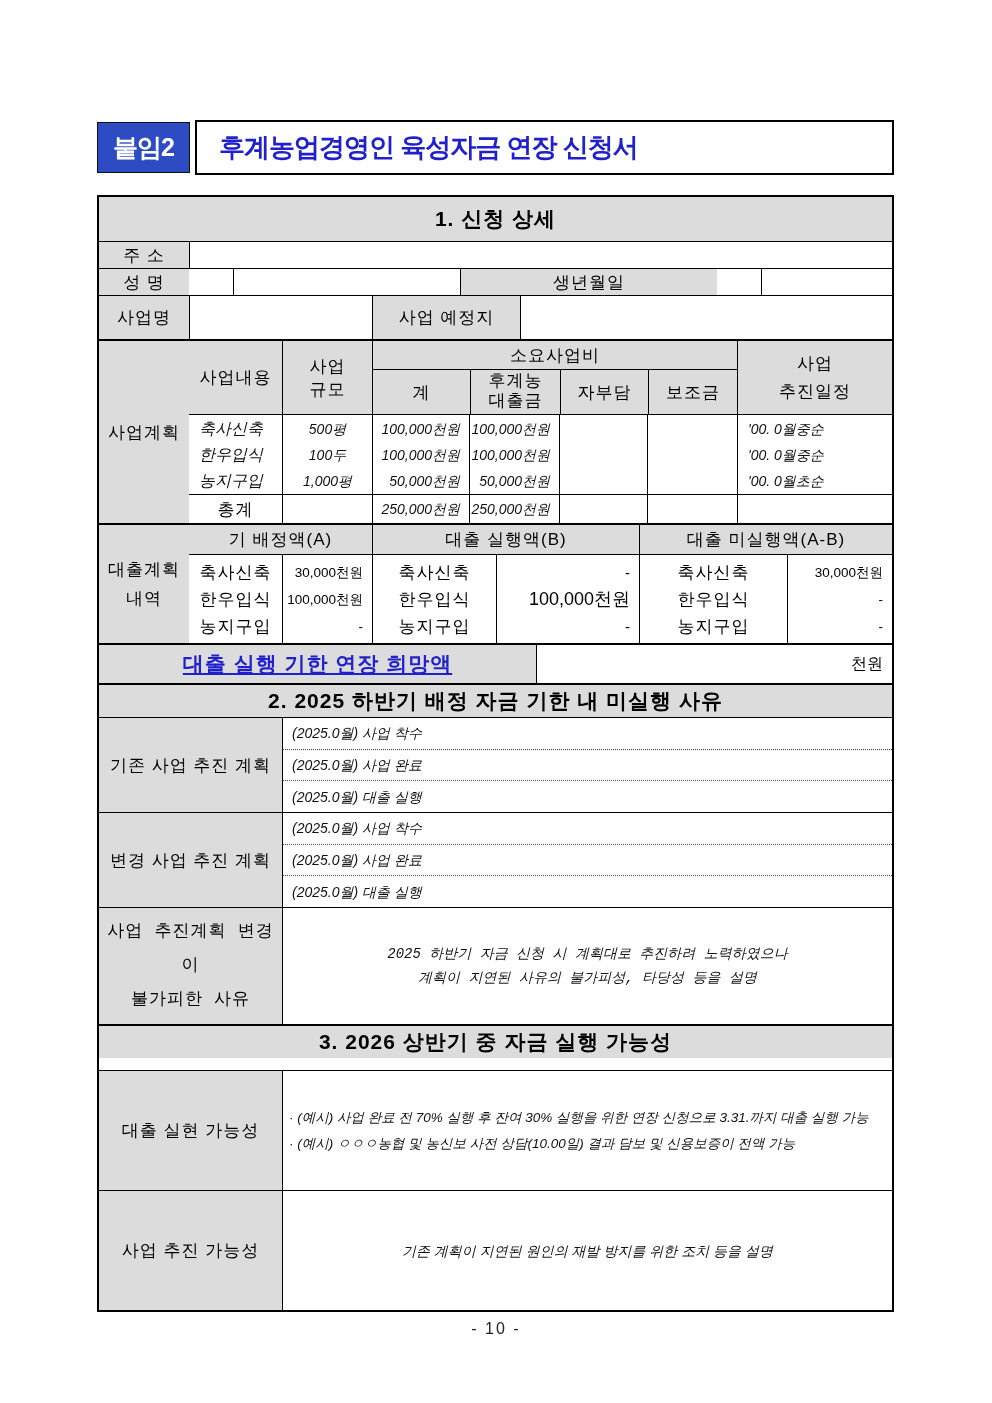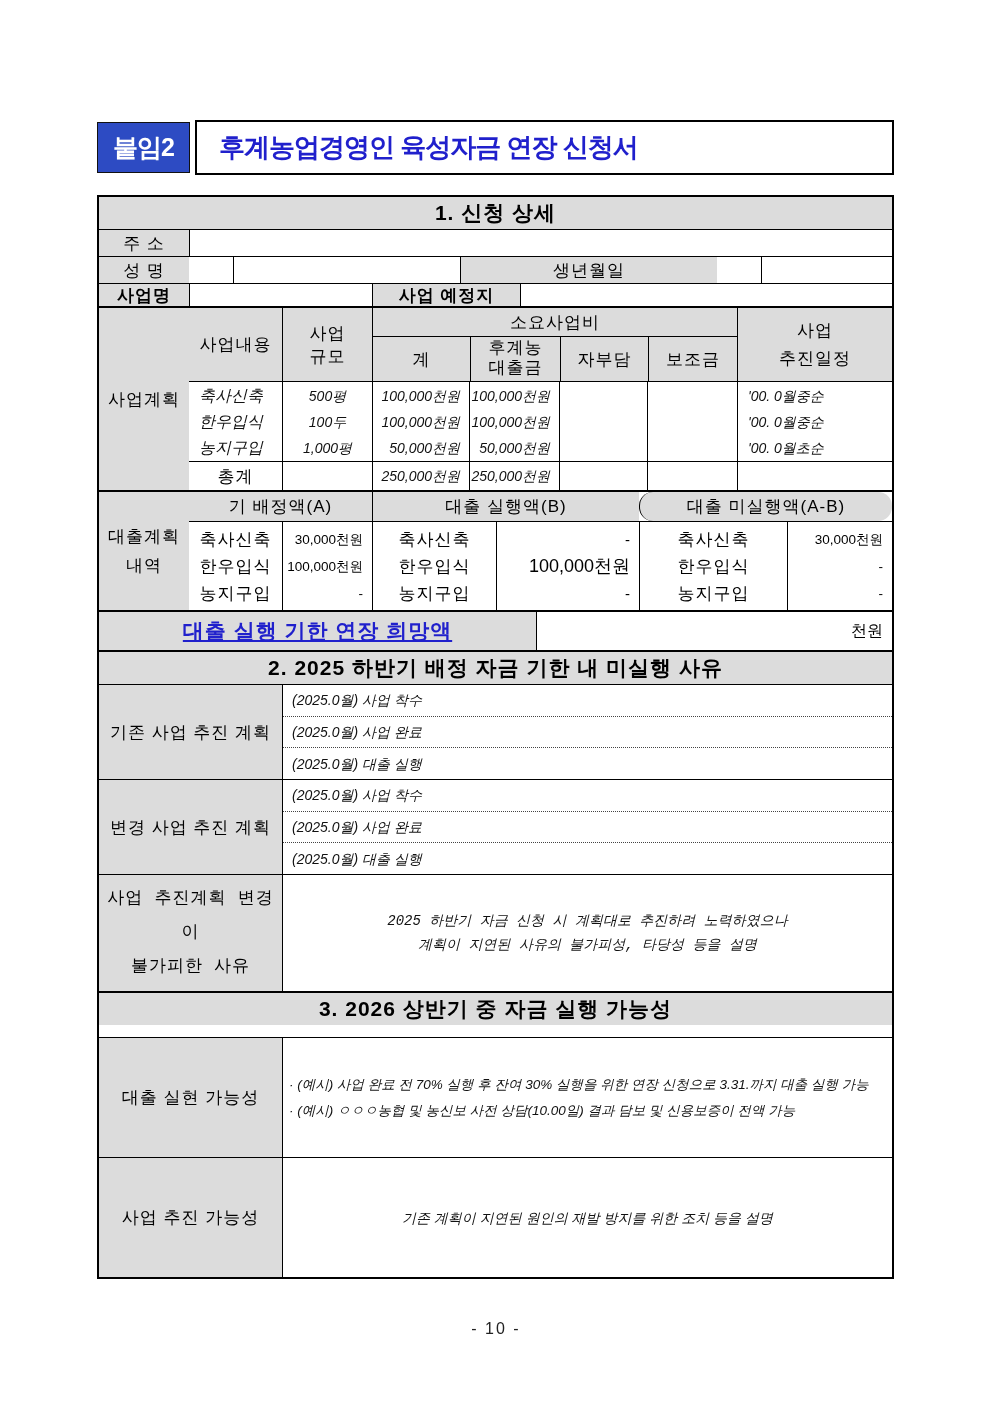--- a/index.html
+++ b/index.html
@@ -14,21 +14,21 @@
                padding-left:22px; color:#2020CC; font-weight:bold; font-size:26px; letter-spacing:-1px; }
 
   
   .main-table { position:absolute; left:97px; top:195px; width:797px; border:2px solid #000; background:#fff; font-size:17px; }
   .row { display:flex; border-top:1px solid #000; align-items:stretch; }
   .row:first-child { border-top:none; }
   .thick-top { border-top:2px solid #000; }
   .cell { border-left:1px solid #000; display:flex; align-items:center; justify-content:center; overflow:hidden; }
   .cell:first-child { border-left:none; }
   .gray { background:#DCDCDC; }
-  .sec-head { height:32px; background:#DCDCDC; font-weight:bold; font-size:21px; justify-content:center; display:flex; align-items:center; letter-spacing:1px; }
+  .sec-head { height:44px; background:#DCDCDC; font-weight:bold; font-size:21px; justify-content:center; display:flex; align-items:center; letter-spacing:1px; }
   .sec-head2 { height:34px; }
   .lbl { letter-spacing:1px; }
   .left-col-90 { width:90px; flex:none; }
   .left-col-183 { width:183px; flex:none; }
   .stack { display:flex; flex-direction:column; flex:1; }
   .stack > .srow { display:flex; border-top:1px solid #000; flex:1; align-items:stretch; }
   .stack > .srow:first-child { border-top:none; }
   .v { display:flex; flex-direction:column; justify-content:center; }
   .tC { align-items:center; text-align:center; }
   .tR { align-items:flex-end; text-align:right; }
@@ -62,21 +62,21 @@
       <div class="cell" style="flex:1;"></div>
     </div>
 
     <div class="row" style="height:27px;gap:44px;">
       <div class="cell gray lbl left-col-90">성 명</div>
       <div class="cell" style="width:183px;"></div>
       <div class="cell gray lbl" style="width:257px;">생년월일</div>
       <div class="cell" style="flex:1;"></div>
     </div>
 
-    <div class="row" style="height:23px;font-weight:bold;">
+    <div class="row" style="height:44px;">
       <div class="cell gray lbl left-col-90">사업명</div>
       <div class="cell" style="width:183px;"></div>
       <div class="cell gray lbl" style="width:148px;">사업 예정지</div>
       <div class="cell" style="flex:1;"></div>
     </div>
 
     <div class="row thick-top" style="height:184px;">
       <div class="cell gray lbl left-col-90">사업계획</div>
       <div class="stack">
 
@@ -152,21 +152,21 @@
 
     <div class="row thick-top" style="height:120px;">
       <div class="cell gray lbl v tC left-col-90" style="line-height:29px;">
         <span>대출계획</span>
         <span>내역</span>
       </div>
       <div class="stack">
         <div class="srow" style="flex:none; height:29px;">
           <div class="cell gray lbl" style="width:183px;">기 배정액(A)</div>
           <div class="cell gray lbl" style="width:267px;">대출 실행액(B)</div>
-          <div class="cell gray lbl" style="flex:1;border-radius:14px;">대출 미실행액(A-B)</div>
+          <div class="cell gray lbl" style="flex:1;">대출 미실행액(A-B)</div>
         </div>
         <div class="srow">
           <div class="cell v tC nm" style="width:93px;">
             <span>축사신축</span>
             <span>한우입식</span>
             <span>농지구입</span>
           </div>
           <div class="cell v tR num13 pad-r" style="width:90px;">
             <span>30,000천원</span>
             <span>100,000천원</span>

